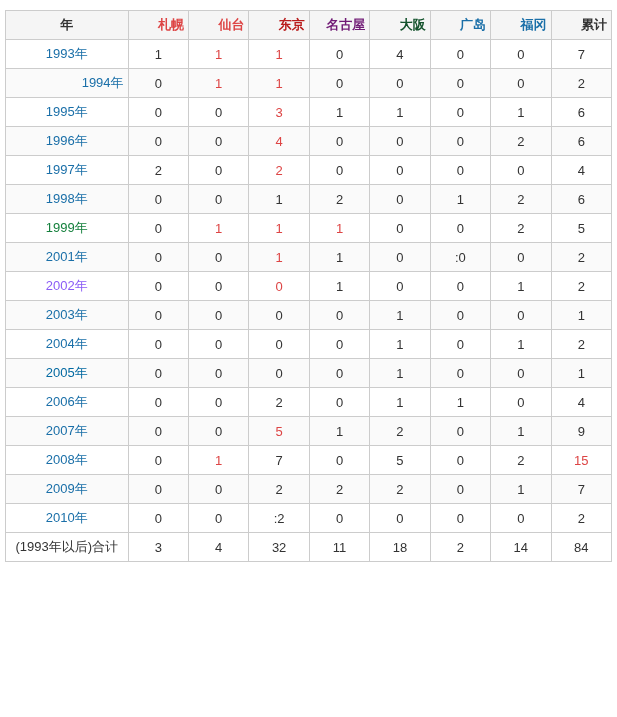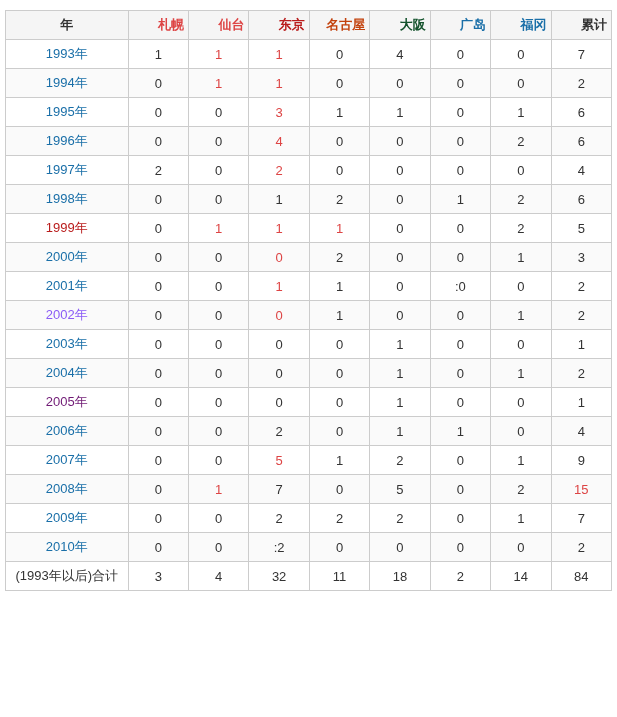--- a/index.html
+++ b/index.html
@@ -46,41 +46,41 @@
 <body>
 
 <div class="table-container">
   <table>
     <thead>
       <tr>
         <th>年</th>
         <th style="color:#d44;">札幌</th>
         <th style="color:#d44;">仙台</th>
         <th style="color:#b91c1c;">东京</th>
-        <th style="color:#c2410c;">名古屋</th>
+        <th style="color:#701a75;">名古屋</th>
         <th style="color:#14532d;">大阪</th>
         <th style="color:#1a6fa8;">广岛</th>
         <th style="color:#1a6fa8;">福冈</th>
         <th>累计</th>
       </tr>
     </thead>
     <tbody id="table-body">
     <tr>
           <td style="color: rgb(26, 111, 168);">1993年</td>
           <td style="color: rgb(51, 51, 51);">1</td>
           <td style="color: rgb(221, 68, 68);">1</td>
           <td style="color: rgb(221, 68, 68);">1</td>
           <td style="color: rgb(51, 51, 51);">0</td>
           <td style="color: rgb(51, 51, 51);">4</td>
           <td style="color: rgb(51, 51, 51);">0</td>
           <td style="color: rgb(51, 51, 51);">0</td>
           <td style="color: rgb(51, 51, 51);">7</td>
         </tr>
         <tr>
-          <td style="color: rgb(26, 111, 168);">1994年</td>
+          <td style="color: rgb(26, 111, 168); text-align: right;">1994年</td>
           <td style="color: rgb(51, 51, 51);">0</td>
           <td style="color: rgb(221, 68, 68);">1</td>
           <td style="color: rgb(221, 68, 68);">1</td>
           <td style="color: rgb(51, 51, 51);">0</td>
           <td style="color: rgb(51, 51, 51);">0</td>
           <td style="color: rgb(51, 51, 51);">0</td>
           <td style="color: rgb(51, 51, 51);">0</td>
           <td style="color: rgb(51, 51, 51);">2</td>
         </tr>
         <tr>
@@ -121,57 +121,46 @@
           <td style="color: rgb(51, 51, 51);">0</td>
           <td style="color: rgb(51, 51, 51);">0</td>
           <td style="color: rgb(51, 51, 51);">1</td>
           <td style="color: rgb(51, 51, 51);">2</td>
           <td style="color: rgb(51, 51, 51);">0</td>
           <td style="color: rgb(51, 51, 51);">1</td>
           <td style="color: rgb(51, 51, 51);">2</td>
           <td style="color: rgb(51, 51, 51);">6</td>
         </tr>
         <tr>
-          <td style="color: #b91c1c;">1999年</td>
+          <td style="color: #15803d;">1999年</td>
           <td style="color: rgb(51, 51, 51);">0</td>
           <td style="color: rgb(221, 68, 68);">1</td>
           <td style="color: rgb(221, 68, 68);">1</td>
           <td style="color: rgb(221, 68, 68);">1</td>
           <td style="color: rgb(51, 51, 51);">0</td>
           <td style="color: rgb(51, 51, 51);">0</td>
           <td style="color: rgb(51, 51, 51);">2</td>
           <td style="color: rgb(51, 51, 51);">5</td>
         </tr>
         <tr>
-          <td style="color: rgb(26, 111, 168);">2000年</td>
+          <td style="color: rgb(26, 111, 168);">2001年</td>
+          <td style="color: rgb(51, 51, 51);">0</td>
+          <td style="color: rgb(51, 51, 51);">0</td>
+          <td style="color: rgb(221, 68, 68);">1</td>
+          <td style="color: rgb(51, 51, 51);">1</td>
+          <td style="color: rgb(51, 51, 51);">0</td>
+          <td style="color: rgb(51, 51, 51);">:0</td>
+          <td style="color: rgb(51, 51, 51);">0</td>
+          <td style="color: rgb(51, 51, 51);">2</td>
+        </tr>
+        <tr>
+          <td style="color: #8b5cf6;">2002年</td>
           <td style="color: rgb(51, 51, 51);">0</td>
           <td style="color: rgb(51, 51, 51);">0</td>
           <td style="color: rgb(221, 68, 68);">0</td>
-          <td style="color: rgb(51, 51, 51);">2</td>
-          <td style="color: rgb(51, 51, 51);">0</td>
-          <td style="color: rgb(51, 51, 51);">0</td>
-          <td style="color: rgb(51, 51, 51);">1</td>
-          <td style="color: rgb(51, 51, 51);">3</td>
-        </tr>
-        <tr>
-          <td style="color: rgb(26, 111, 168);">2001年</td>
-          <td style="color: rgb(51, 51, 51);">0</td>
-          <td style="color: rgb(51, 51, 51);">0</td>
-          <td style="color: rgb(221, 68, 68);">1</td>
-          <td style="color: rgb(51, 51, 51);">1</td>
-          <td style="color: rgb(51, 51, 51);">0</td>
-          <td style="color: rgb(51, 51, 51);">:0</td>
-          <td style="color: rgb(51, 51, 51);">0</td>
-          <td style="color: rgb(51, 51, 51);">2</td>
-        </tr>
-        <tr>
-          <td style="color: #8b5cf6;">2002年</td>
-          <td style="color: rgb(51, 51, 51);">0</td>
-          <td style="color: rgb(51, 51, 51);">0</td>
-          <td style="color: rgb(221, 68, 68);">0</td>
           <td style="color: rgb(51, 51, 51);">1</td>
           <td style="color: rgb(51, 51, 51);">0</td>
           <td style="color: rgb(51, 51, 51);">0</td>
           <td style="color: rgb(51, 51, 51);">1</td>
           <td style="color: rgb(51, 51, 51);">2</td>
         </tr>
         <tr>
           <td style="color: rgb(26, 111, 168);">2003年</td>
           <td style="color: rgb(51, 51, 51);">0</td>
           <td style="color: rgb(51, 51, 51);">0</td>
@@ -187,21 +176,21 @@
           <td style="color: rgb(51, 51, 51);">0</td>
           <td style="color: rgb(51, 51, 51);">0</td>
           <td style="color: rgb(51, 51, 51);">0</td>
           <td style="color: rgb(51, 51, 51);">0</td>
           <td style="color: rgb(51, 51, 51);">1</td>
           <td style="color: rgb(51, 51, 51);">0</td>
           <td style="color: rgb(51, 51, 51);">1</td>
           <td style="color: rgb(51, 51, 51);">2</td>
         </tr>
         <tr>
-          <td style="color: #701a75;">2005年</td>
+          <td style="color: #0369a1;">2005年</td>
           <td style="color: rgb(51, 51, 51);">0</td>
           <td style="color: rgb(51, 51, 51);">0</td>
           <td style="color: rgb(51, 51, 51);">0</td>
           <td style="color: rgb(51, 51, 51);">0</td>
           <td style="color: rgb(51, 51, 51);">1</td>
           <td style="color: rgb(51, 51, 51);">0</td>
           <td style="color: rgb(51, 51, 51);">0</td>
           <td style="color: rgb(51, 51, 51);">1</td>
         </tr>
         <tr>

